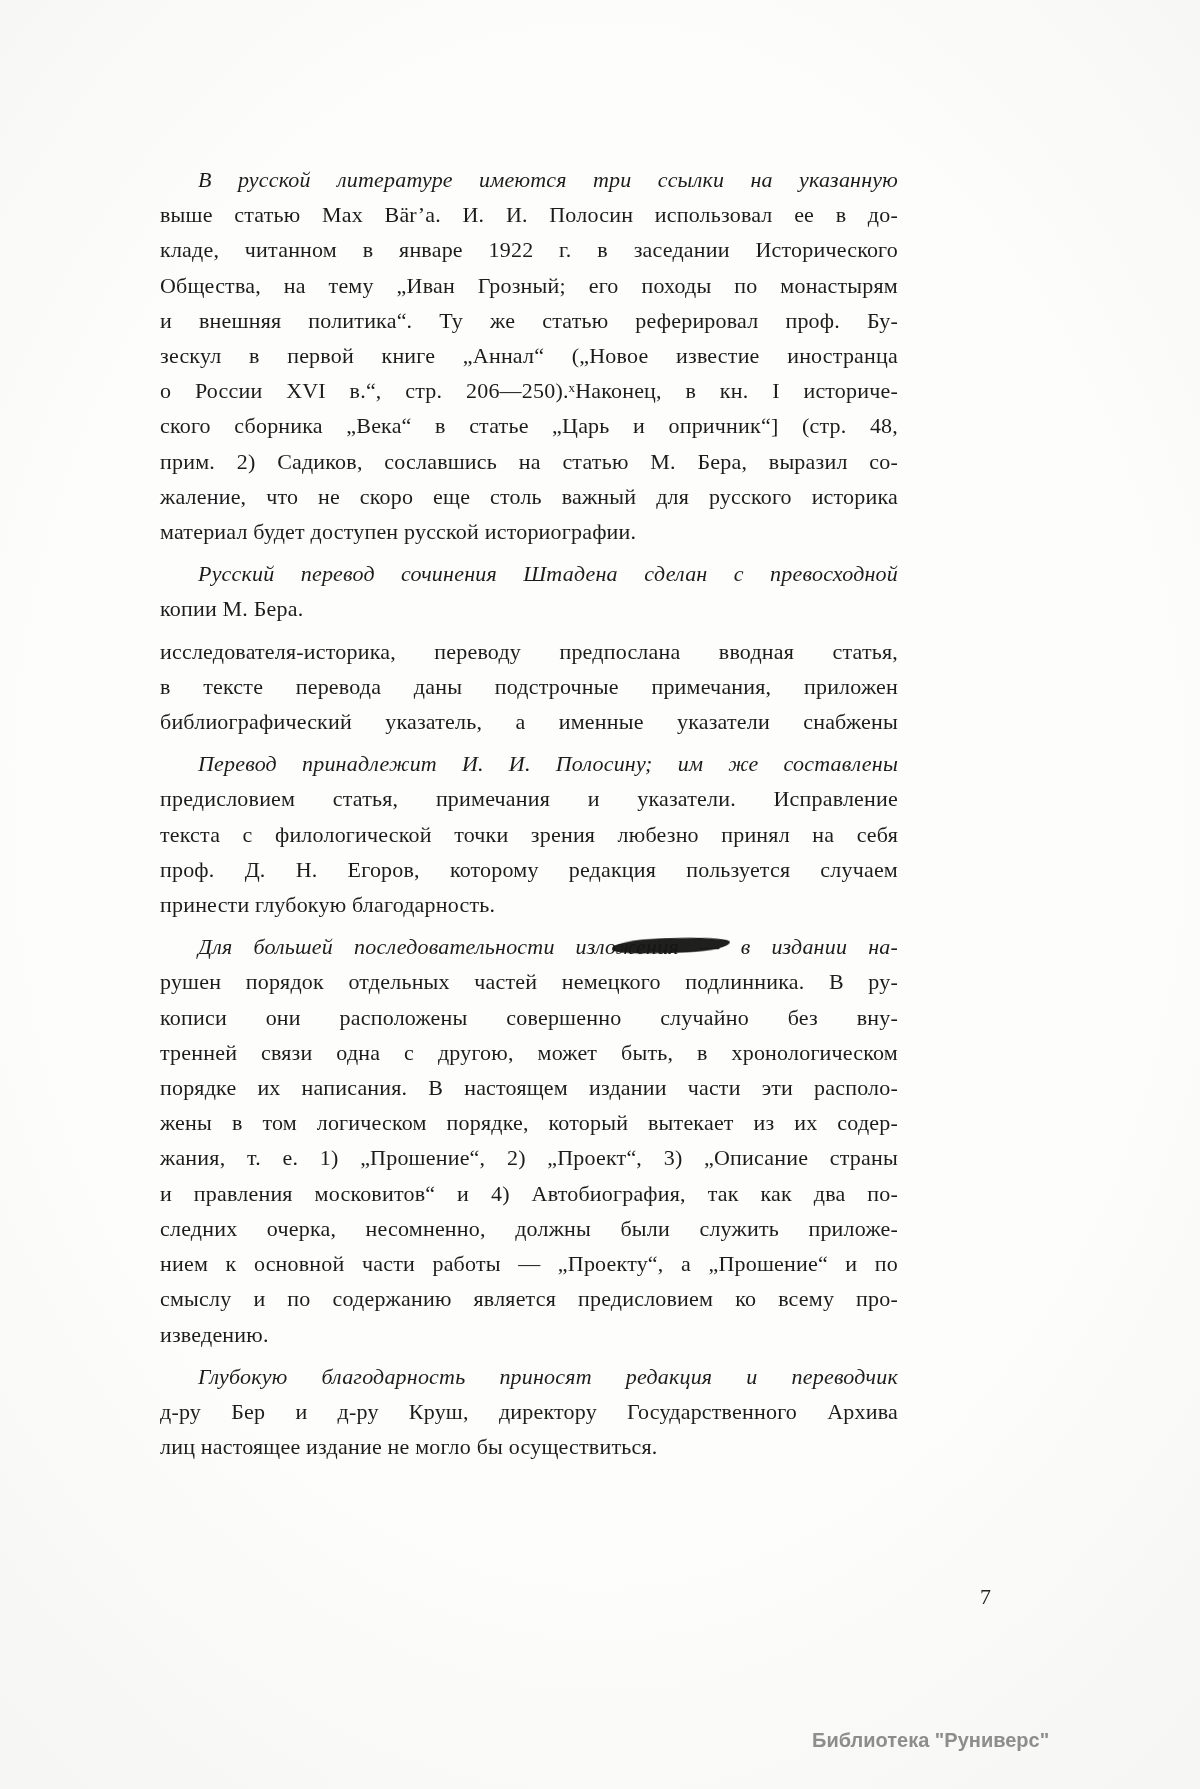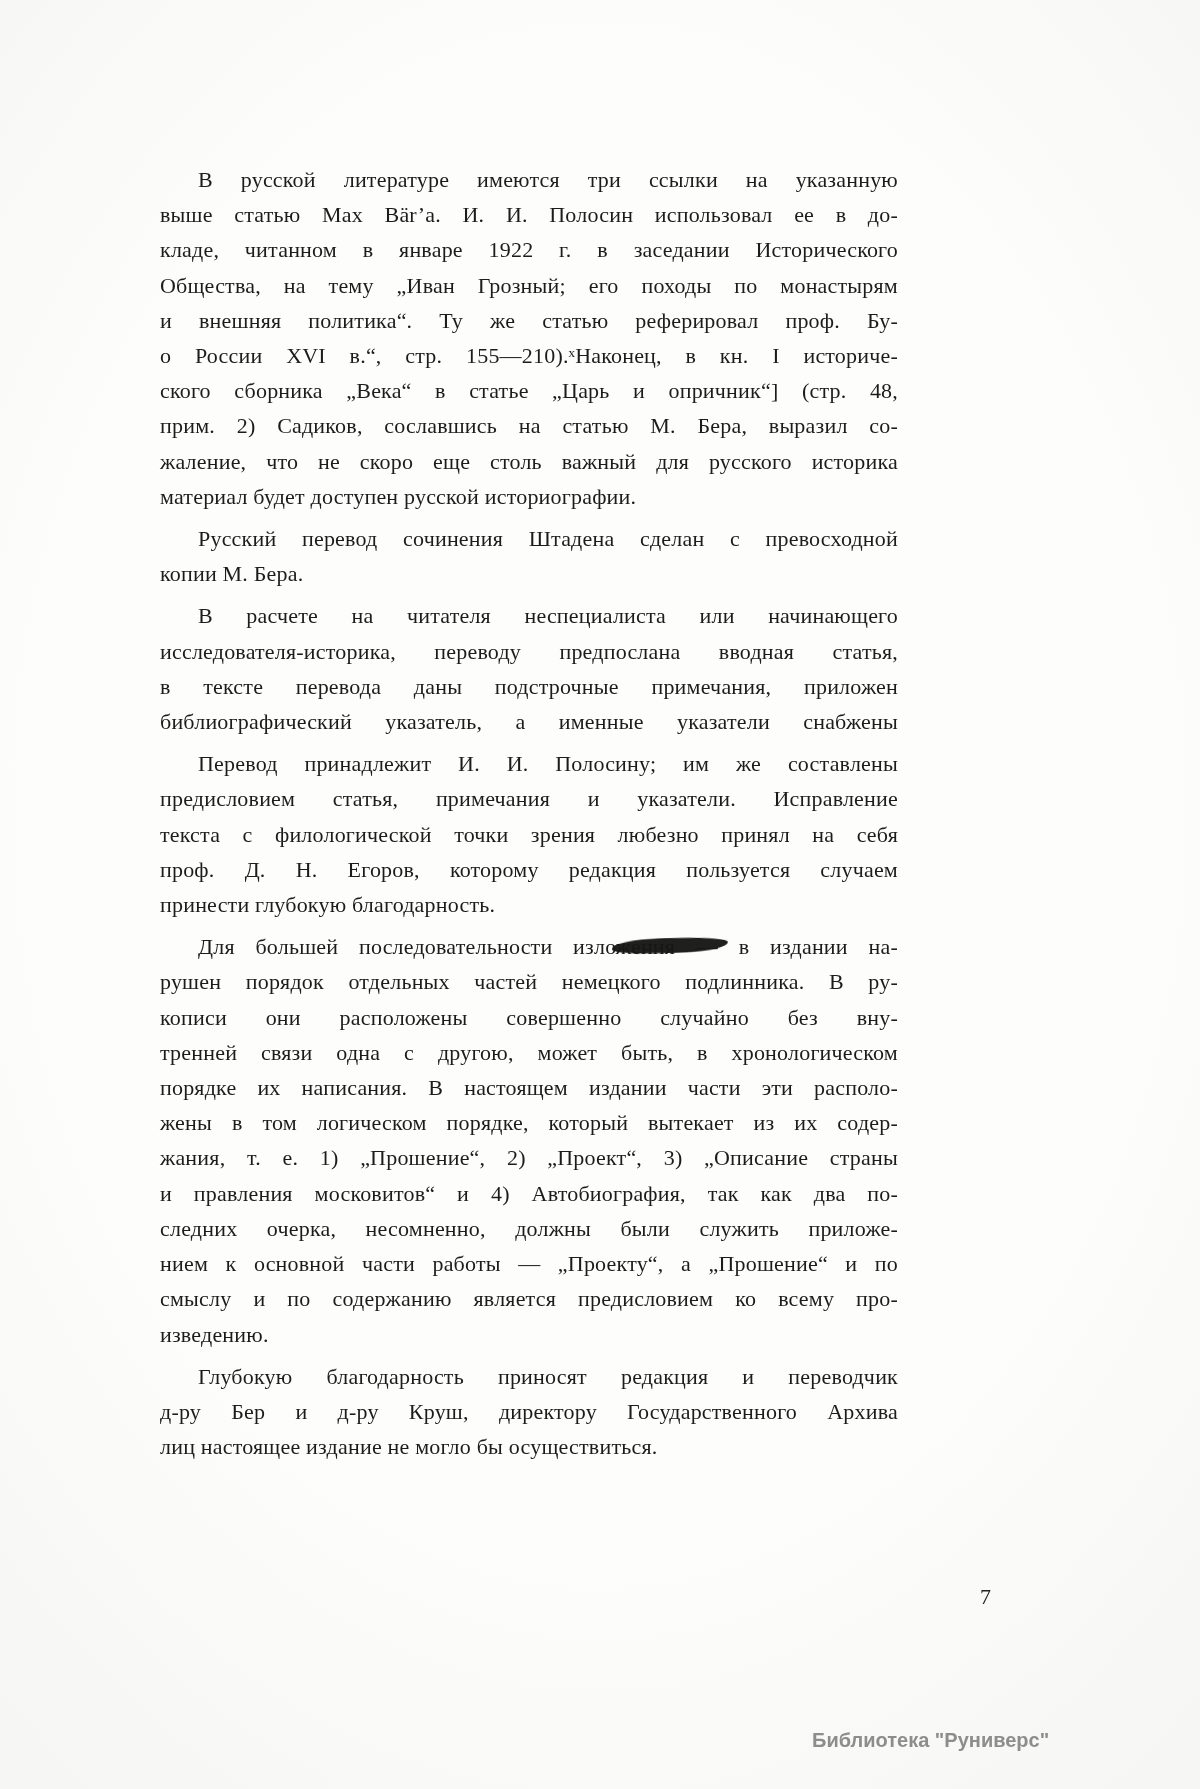--- a/index.html
+++ b/index.html
@@ -35,21 +35,21 @@
     line-height: 35.2px;
     letter-spacing: 0.2px;
   }
   .paragraph { margin: 0 0 7px 0; }
   .paragraph:last-child { margin-bottom: 0; }
   .line {
     text-align: justify;
     text-align-last: justify;
     white-space: normal;
   }
-  .line.first { text-indent: 38px; }
+  .line.first { text-indent: 38px; font-style: italic; }
   .line.last { text-align-last: auto; }
   
   .smudge {
     position: relative;
     white-space: nowrap;
   }
   .smudge::after {
     content: "";
     position: absolute;
     left: -4px;
@@ -88,32 +88,32 @@
 <div class="page">
 
   <div class="text-block">
 
   <div class="paragraph">
         <div class="line first">В русской литературе имеются три ссылки на указанную</div>
         <div class="line">выше статью Max Bär’a. И. И. Полосин использовал ее в до-</div>
         <div class="line">кладе, читанном в январе 1922 г. в заседании Исторического</div>
         <div class="line">Общества, на тему „Иван Грозный; его походы по монастырям</div>
         <div class="line">и внешняя политика“. Ту же статью реферировал проф. Бу-</div>
-        <div class="line">о России XVI в.“, стр. 155—210).ˣНаконец, в кн. I историче-</div>
+        <div class="line">зескул в первой книге „Аннал“ („Новое известие иностранца</div>
+        <div class="line">о России XVI в.“, стр. 206—250).ˣНаконец, в кн. I историче-</div>
         <div class="line">ского сборника „Века“ в статье „Царь и опричник“] (стр. 48,</div>
         <div class="line">прим. 2) Садиков, сославшись на статью М. Бера, выразил со-</div>
         <div class="line">жаление, что не скоро еще столь важный для русского историка</div>
         <div class="line last">материал будет доступен русской историографии.</div>
       </div>
       <div class="paragraph">
         <div class="line first">Русский перевод сочинения Штадена сделан с превосходной</div>
         <div class="line last">копии М. Бера.</div>
       </div>
       <div class="paragraph">
-        <div class="line first">В расчете на читателя неспециалиста или начинающего</div>
         <div class="line">исследователя-историка, переводу предпослана вводная статья,</div>
         <div class="line">в тексте перевода даны подстрочные примечания, приложен</div>
         <div class="line">библиографический указатель, а именные указатели снабжены</div>
       </div>
       <div class="paragraph">
         <div class="line first">Перевод принадлежит И. И. Полосину; им же составлены</div>
         <div class="line">предисловием статья, примечания и указатели. Исправление</div>
         <div class="line">текста с филологической точки зрения любезно принял на себя</div>
         <div class="line">проф. Д. Н. Егоров, которому редакция пользуется случаем</div>
         <div class="line last">принести глубокую благодарность.</div>

